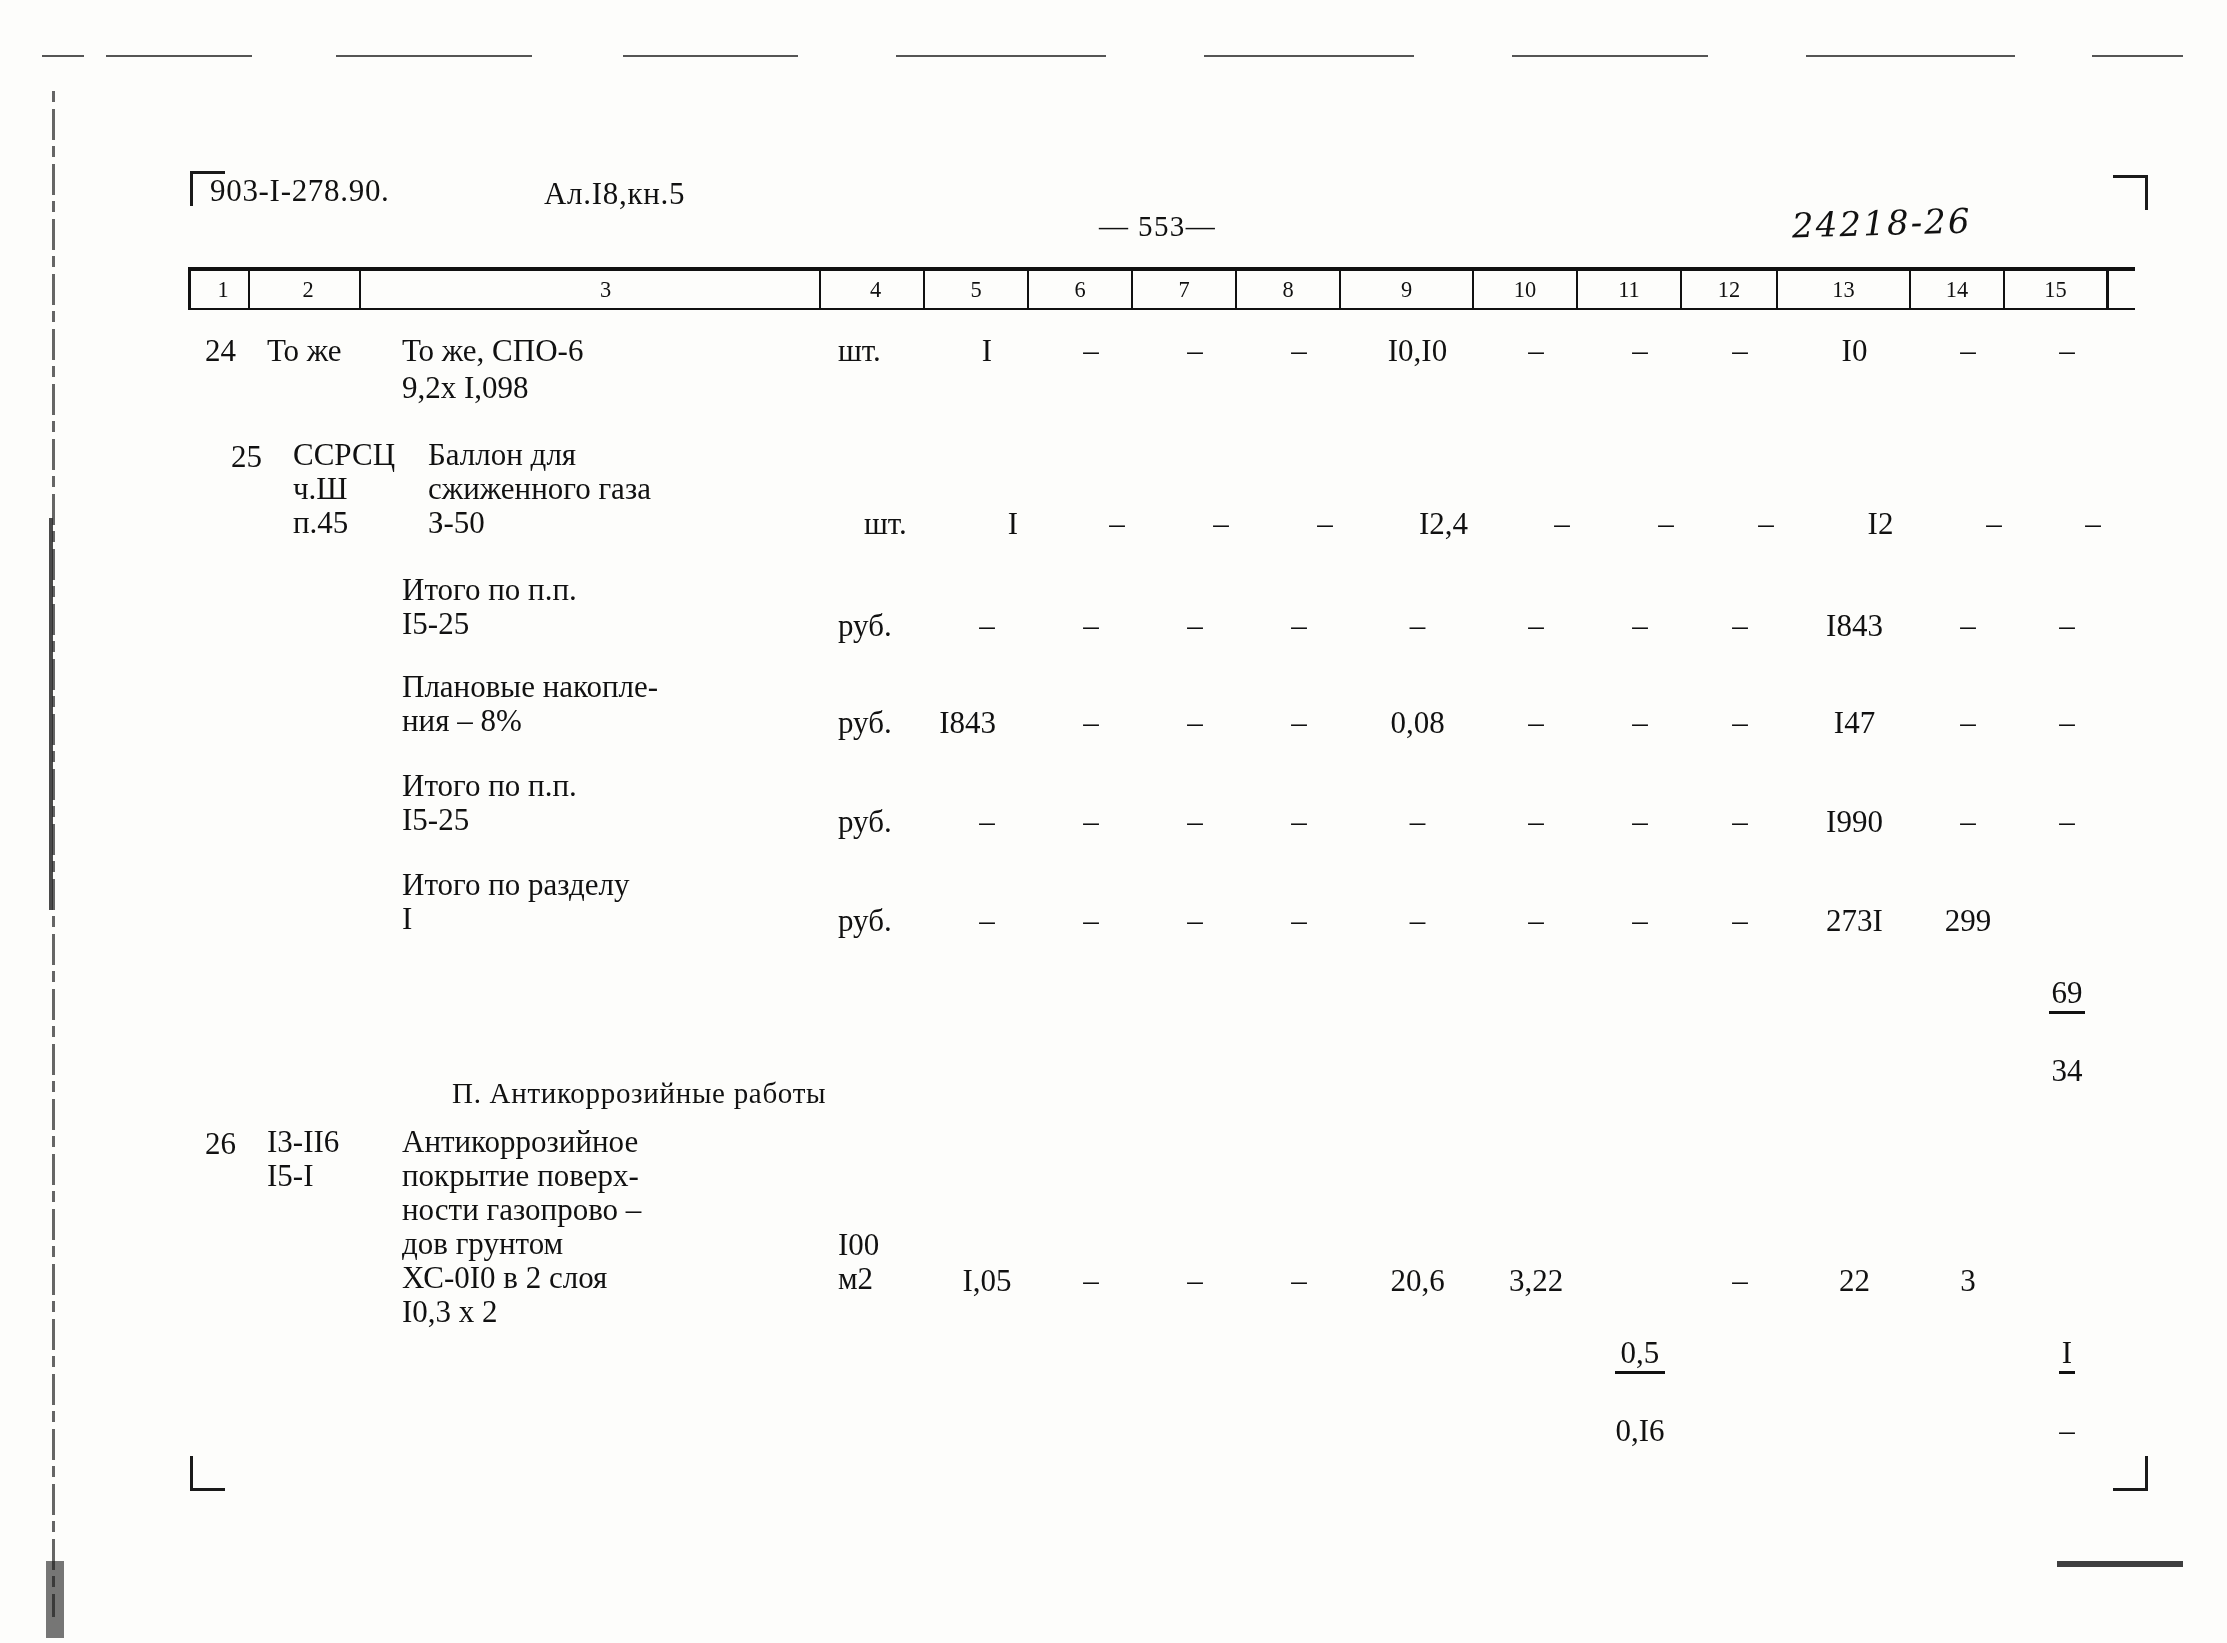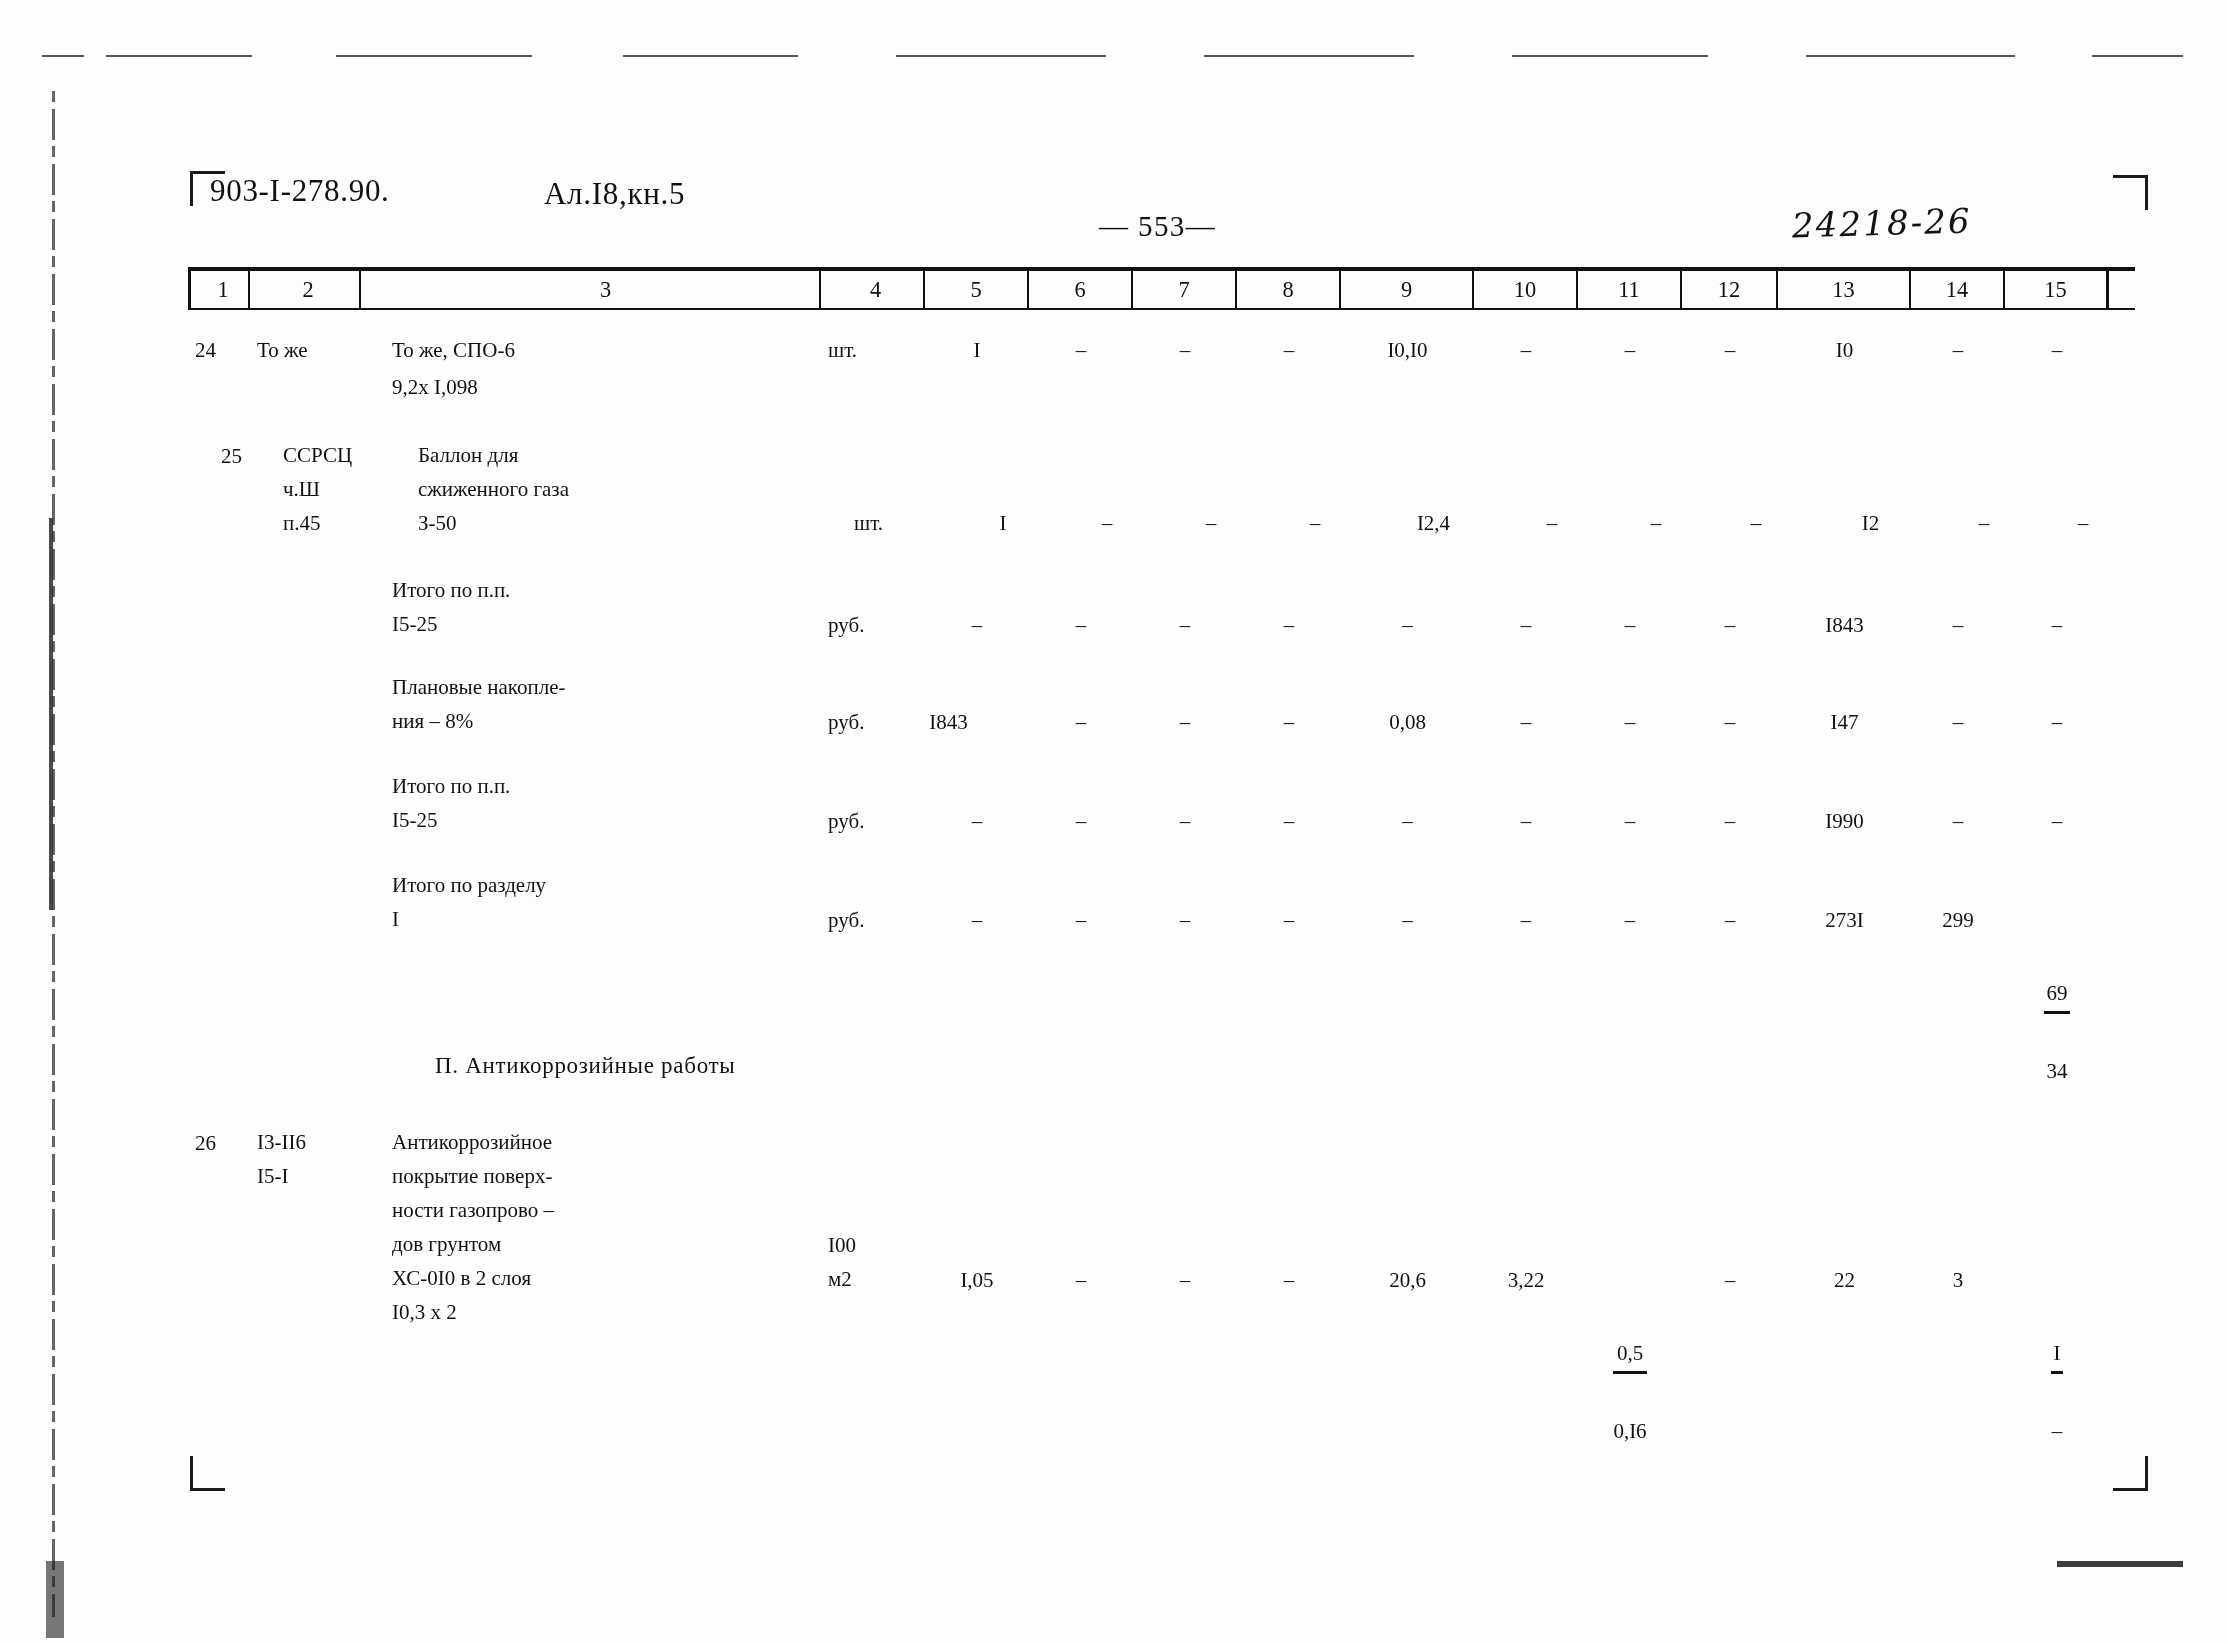--- a/index.html
+++ b/index.html
@@ -131,23 +131,23 @@
     font-size: 22.4px;
     box-sizing: border-box;
     position: relative;
   }
   .colhead .cell:first-child { border-left: 3.5px solid #111; }
   .colhead .cell:last-child  { border-right: 3.5px solid #111; }
 
   
   .tbl {
     position: absolute;
-    left: 188px; top: 322px;
+    left: 198px; top: 322px;
     width: 1947px;
-    font-size: 21px;
+    font-size: 31px;
     line-height: 37px;
   }
   .row { display: flex; align-items: flex-start; }
   .c   { box-sizing: border-box; white-space: pre-line; }
 
   .c1  { width: 62px;  text-align: left;  padding-left: 7px; }
   .c2  { width: 111px; text-align: left;  padding-left: 7px; }
   .c3  { width: 460px; text-align: left;  padding-left: 31px; }
   .c4  { width: 104px; text-align: left;  padding-left: 7px; }
   .c5  { width: 104px; text-align: center; }
@@ -161,24 +161,25 @@
   .c13 { width: 133px; text-align: center; }
   .c14 { width: 94px; text-align: center; }
   .c15 { width: 104px; text-align: center; }
 
   .frac { display: inline-block; text-align: center; line-height: 36px; }
   .frac .num { display: block; border-bottom: 3.5px solid #111; padding: 0 2.8px; }
   .frac .den { display: block; padding-top: 2.8px; }
 
   .section-title {
     position: absolute;
-    left: 435px;
-    font-size: 23px;
+    left: 452px;
+    font-size: 29px;
     letter-spacing: 0.7px;
     white-space: nowrap;
+    margin-top: 24px;
   }
 </style>
 </head>
 <body>
 
 <div id="page">
 
   <div class="scan-noise-top"></div>
   <div class="scan-edge-left"></div>
   <div class="scan-edge-left2"></div>

